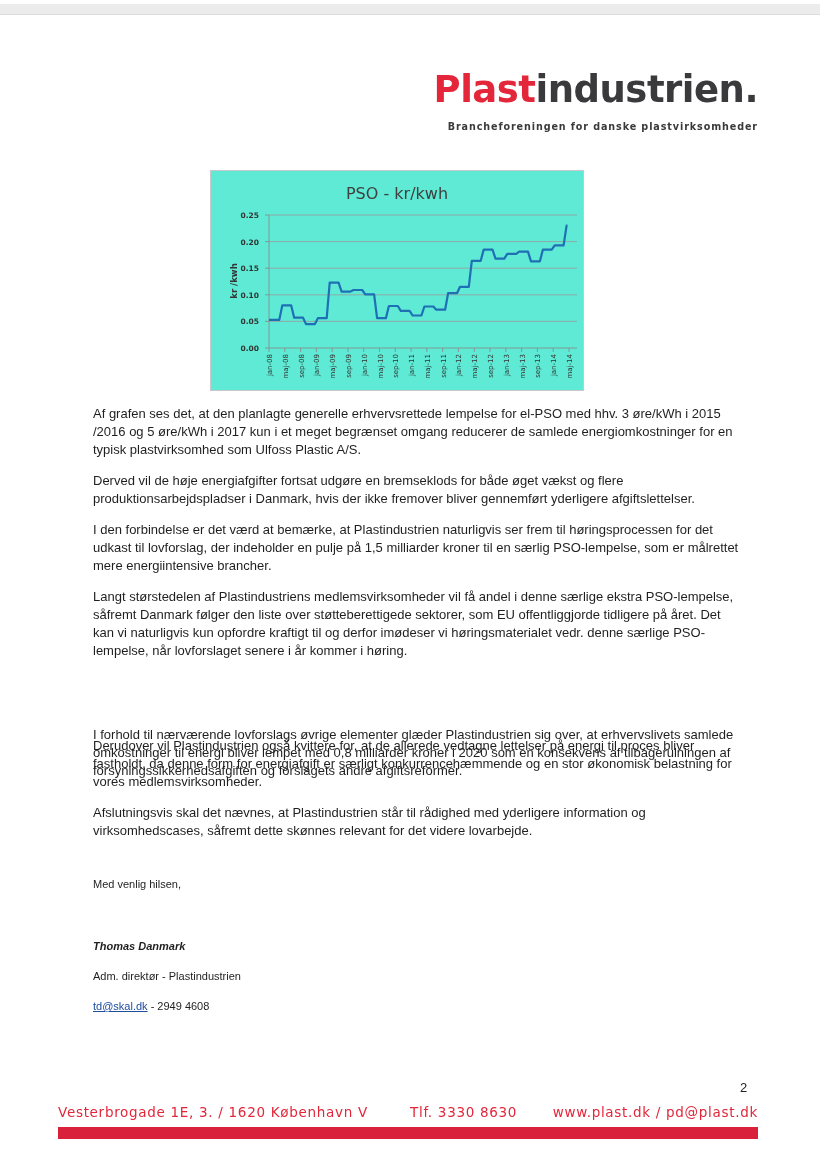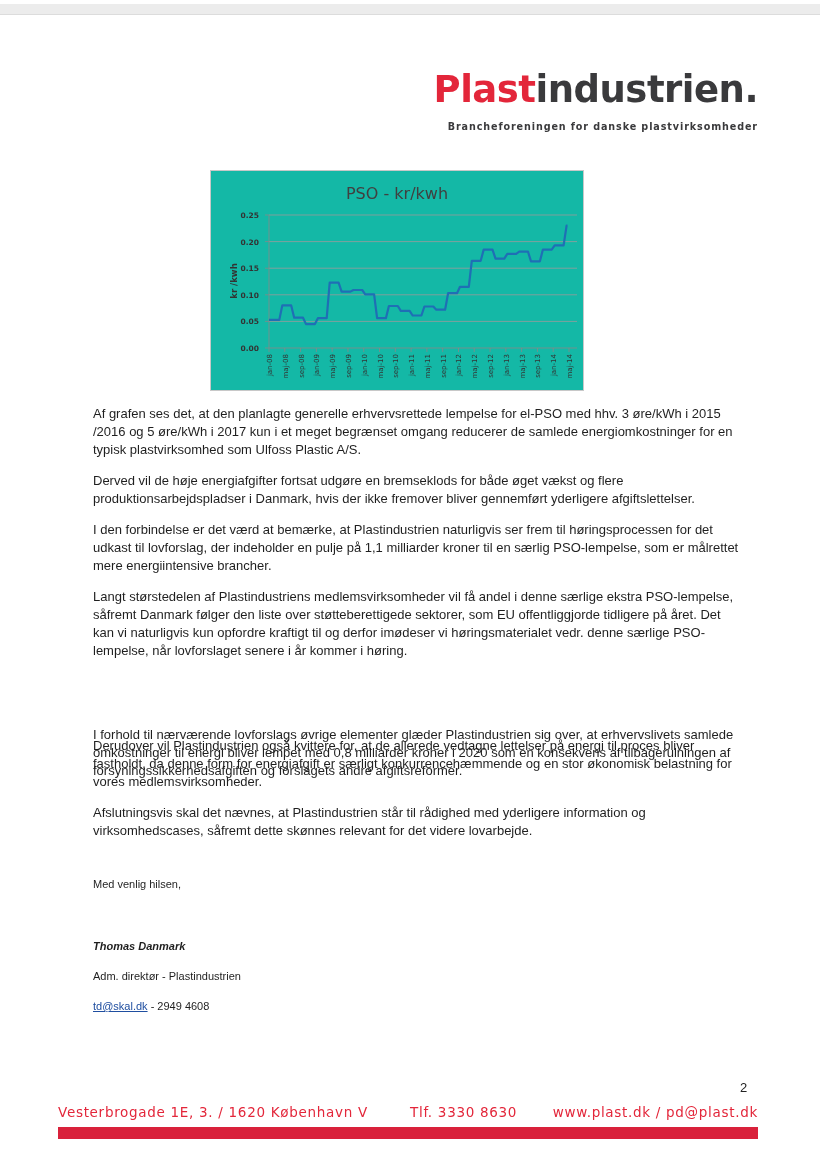--- a/index.html
+++ b/index.html
@@ -3,21 +3,21 @@
 <meta charset="utf-8">
 <style>
   html, body { margin: 0; padding: 0; background: #ffffff; }
   body { width: 828px; height: 1169px; position: relative; overflow: hidden; font-family: "Liberation Sans", sans-serif; color: #222; }
   .topbar { position: absolute; left: 0; top: 4px; width: 820px; height: 10px; background: #ececec; border-bottom: 1px solid #dcdcdc; }
   .logo { position: absolute; right: 70px; top: 70px; text-align: right; }
   .logo-main { font-family: "DejaVu Sans", sans-serif; font-weight: bold; font-size: 37px; letter-spacing: -0.5px; line-height: 40px; }
   .logo-red { color: #e3263a; }
   .logo-dark { color: #3a3a3c; }
   .logo-tag { font-family: "DejaVu Sans", sans-serif; font-weight: bold; font-size: 9.6px; color: #3a3a3c; letter-spacing: 0.9px; margin-top: 11px; }
-  .chart-box { position: absolute; left: 210px; top: 170px; width: 372px; height: 219px; border: 1px solid #c8c8c8; background: #14b8a6; }
+  .chart-box { position: absolute; left: 210px; top: 170px; width: 372px; height: 219px; border: 1px solid #c8c8c8; background: #5eead4; }
   .chart-box svg { position: absolute; left: 0; top: 0; }
   .body-text { position: absolute; left: 93px; width: 650px; font-size: 13px; line-height: 18px; color: #1f1f1f; }
   .body-text p { margin: 0; }
   .sig { position: absolute; left: 93px; font-size: 11px; color: #1f1f1f; }
   .sig-name { font-weight: bold; font-style: italic; }
   .email { color: #1f4ea0; text-decoration: underline; }
   .page-num { position: absolute; left: 740px; top: 1080px; font-size: 13px; }
   .footer { position: absolute; left: 58px; top: 1104px; width: 700px; font-family: "DejaVu Sans", sans-serif; font-size: 13.5px; color: #e3263a; letter-spacing: 0.7px; }
   .footer .addr { position: absolute; left: 0; top: 0; }
   .footer .tel { position: absolute; left: 352px; top: 0; }
@@ -133,21 +133,21 @@
   </svg>
 </div>
 
 <div class="body-text" style="top:405px;">
     <p>Af grafen ses det, at den planlagte generelle erhvervsrettede lempelse for el-PSO med hhv. 3 øre/kWh i 2015 /2016 og 5 øre/kWh i 2017 kun i et meget begrænset omgang reducerer de samlede energiomkostninger for en typisk plastvirksomhed som Ulfoss Plastic A/S.</p>
   </div>
 <div class="body-text" style="top:472px;">
     <p>Derved vil de høje energiafgifter fortsat udgøre en bremseklods for både øget vækst og flere produktionsarbejdspladser i Danmark, hvis der ikke fremover bliver gennemført yderligere afgiftslettelser.</p>
   </div>
 <div class="body-text" style="top:521px;">
-    <p>I den forbindelse er det værd at bemærke, at Plastindustrien naturligvis ser frem til høringsprocessen for det udkast til lovforslag, der indeholder en pulje på 1,1 milliarder kroner til en særlig PSO-lempelse, som er målrettet mere energiintensive brancher.</p>
+    <p>I den forbindelse er det værd at bemærke, at Plastindustrien naturligvis ser frem til høringsprocessen for det udkast til lovforslag, der indeholder en pulje på 1,5 milliarder kroner til en særlig PSO-lempelse, som er målrettet mere energiintensive brancher.</p>
   </div>
 <div class="body-text" style="top:588px;">
     <p>Langt størstedelen af Plastindustriens medlemsvirksomheder vil få andel i denne særlige ekstra PSO-lempelse, såfremt Danmark følger den liste over støtteberettigede sektorer, som EU offentliggjorde tidligere på året. Det kan vi naturligvis kun opfordre kraftigt til og derfor imødeser vi høringsmaterialet vedr. denne særlige PSO-lempelse, når lovforslaget senere i år kommer i høring.</p>
   </div>
 <div class="body-text" style="top:687px;margin-top:39px;">
     <p>I forhold til nærværende lovforslags øvrige elementer glæder Plastindustrien sig over, at erhvervslivets samlede omkostninger til energi bliver lempet med 0,8 milliarder kroner i 2020 som en konsekvens af tilbagerulningen af forsyningssikkerhedsafgiften og forslagets andre afgiftsreformer.</p>
   </div>
 <div class="body-text" style="top:737px;">
     <p>Derudover vil Plastindustrien også kvittere for, at de allerede vedtagne lettelser på energi til proces bliver fastholdt, da denne form for energiafgift er særligt konkurrencehæmmende og en stor økonomisk belastning for vores medlemsvirksomheder.</p>
   </div>

